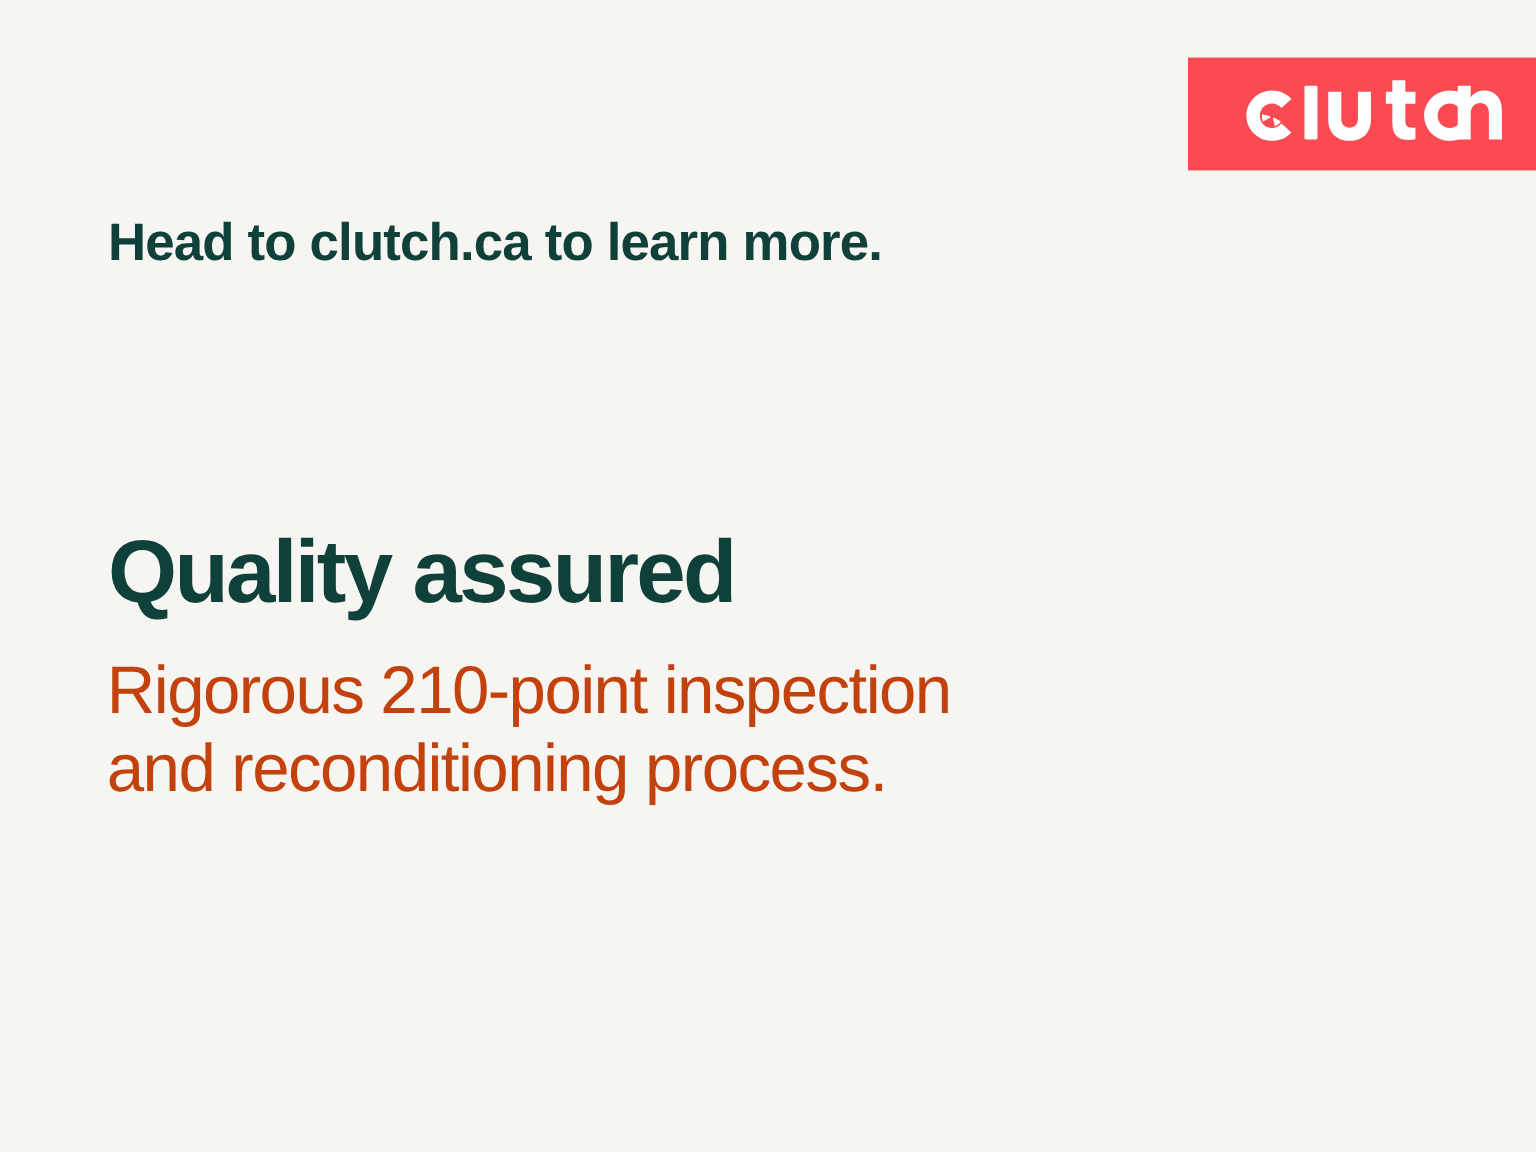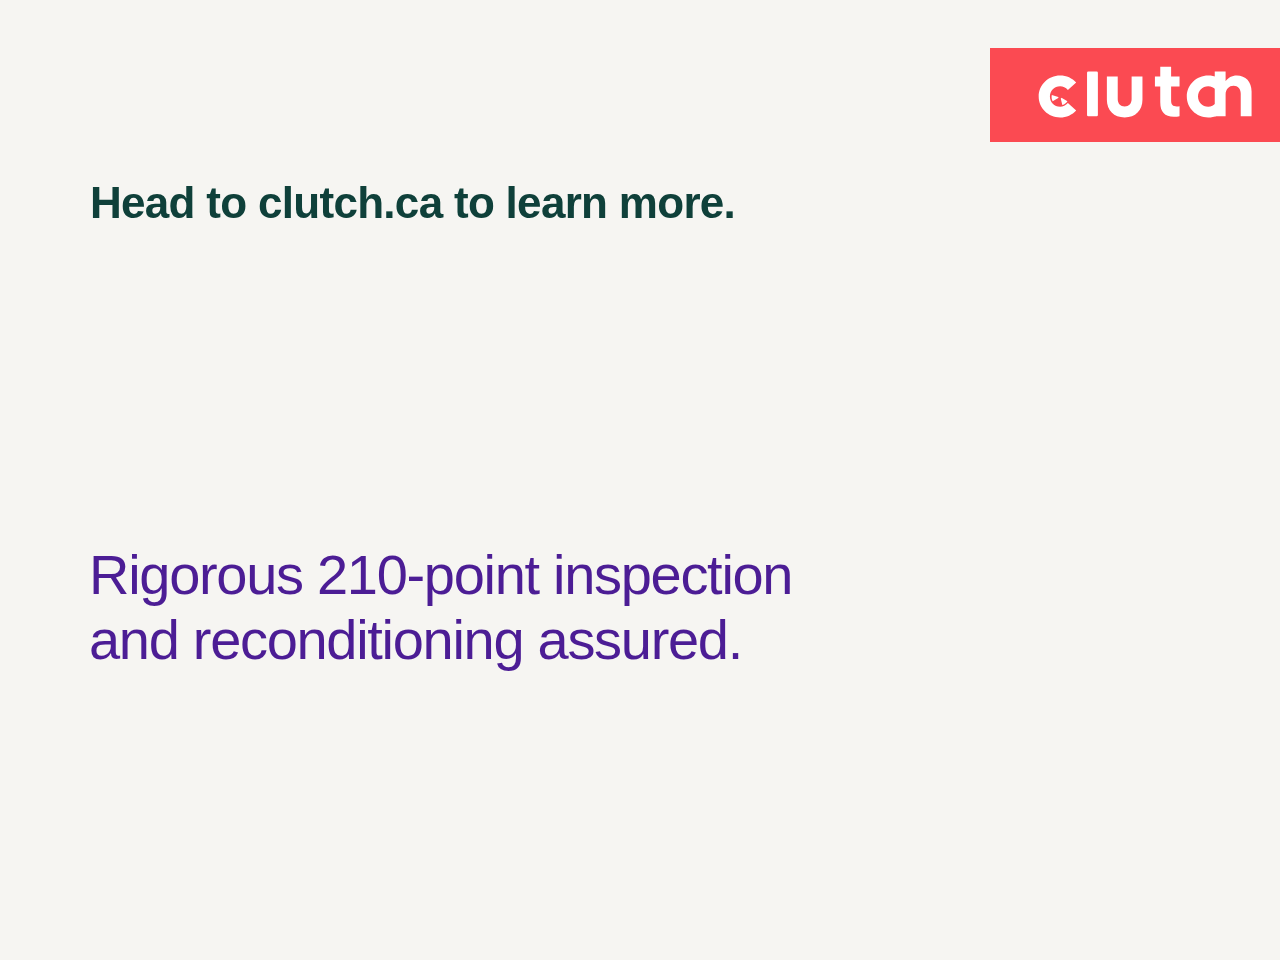--- a/index.html
+++ b/index.html
@@ -65,21 +65,21 @@
     line-height: 1.08;
     font-weight: 700;
     letter-spacing: -2.2px;
     white-space: nowrap;
   }
 
   .subhead {
     position: absolute;
     left: 89px;
     top: 543px;
-    color: #4c1d95;
+    color: #c2410c;
     font-size: 56px;
     line-height: 1.16;
     font-weight: 500;
     letter-spacing: -1.3px;
   }
   .subhead-line {
     display: block;
     white-space: nowrap;
   }
 </style>
@@ -108,19 +108,20 @@
 
       <path fill="#ffffff" d="M287.4 18.5c10.4 0 19.7 4.3 26 11.3l-13.4 12c-3.5-3.9-7.8-6-12.6-6-9.3 0-16.4 7.2-16.4 16.5s7.1 16.5 16.4 16.5c4.8 0 9.1-2.1 12.6-6l13.4 12c-6.3 7-15.6 11.3-26 11.3-19.1 0-34.5-15.2-34.5-33.8s15.4-33.8 34.5-33.8z"></path>
 
       <path fill="#ffffff" d="M326.5 12H344v15.8c3.8-5.6 10-9.3 18-9.3 14.4 0 23.9 10.2 23.9 25.7v40.2h-17.5V48.1c0-8-4.4-13-11.5-13-7.6 0-12.9 5.6-12.9 14.1v35.2h-17.5V12z" transform="translate(-28.5 0)"></path>
     </svg>
 
   </div>
 
   <div class="tagline">Head to clutch.ca to learn more.</div>
 
+  <div class="headline">Quality assured</div>
 
   <div class="subhead">
     <span class="subhead-line">Rigorous 210-point inspection</span>
-    <span class="subhead-line">and reconditioning assured.</span>
+    <span class="subhead-line">and reconditioning process.</span>
   </div>
 
 </div>
 
 </body></html>

